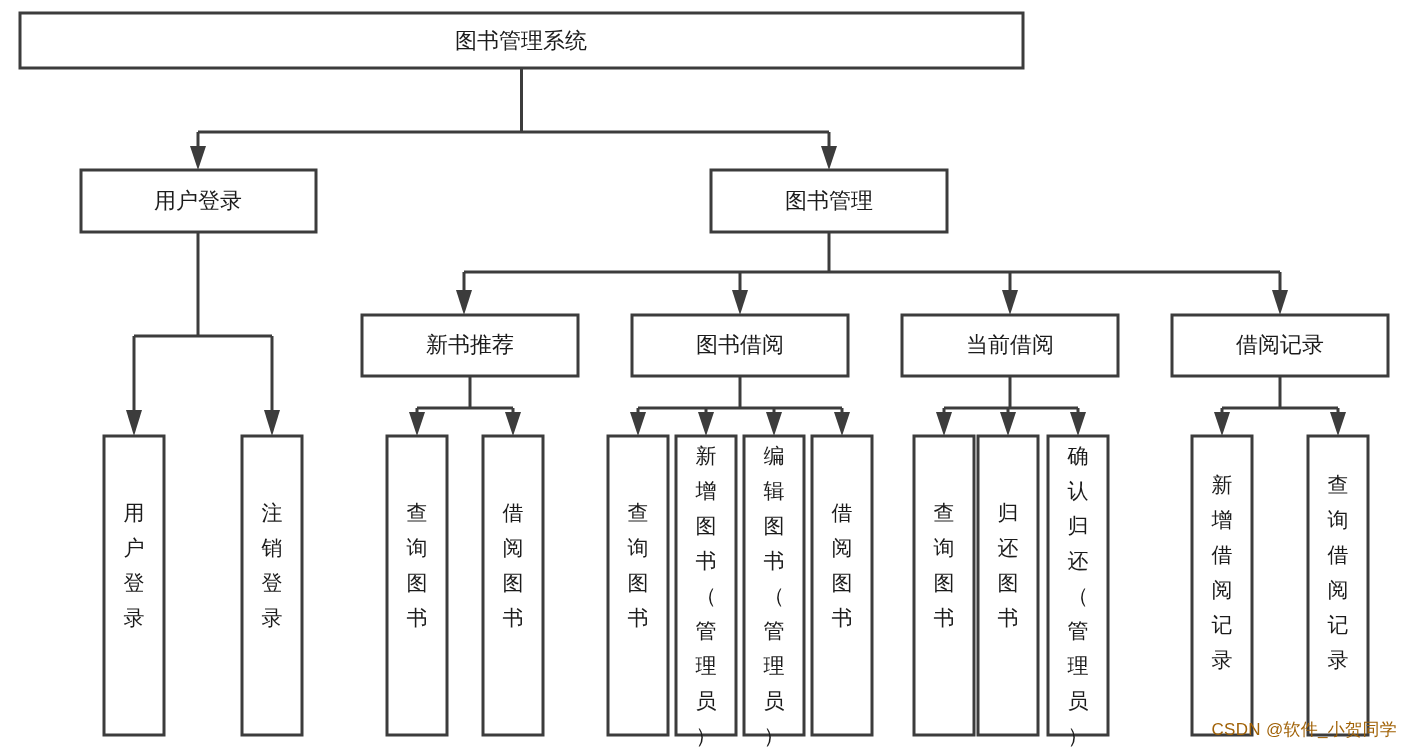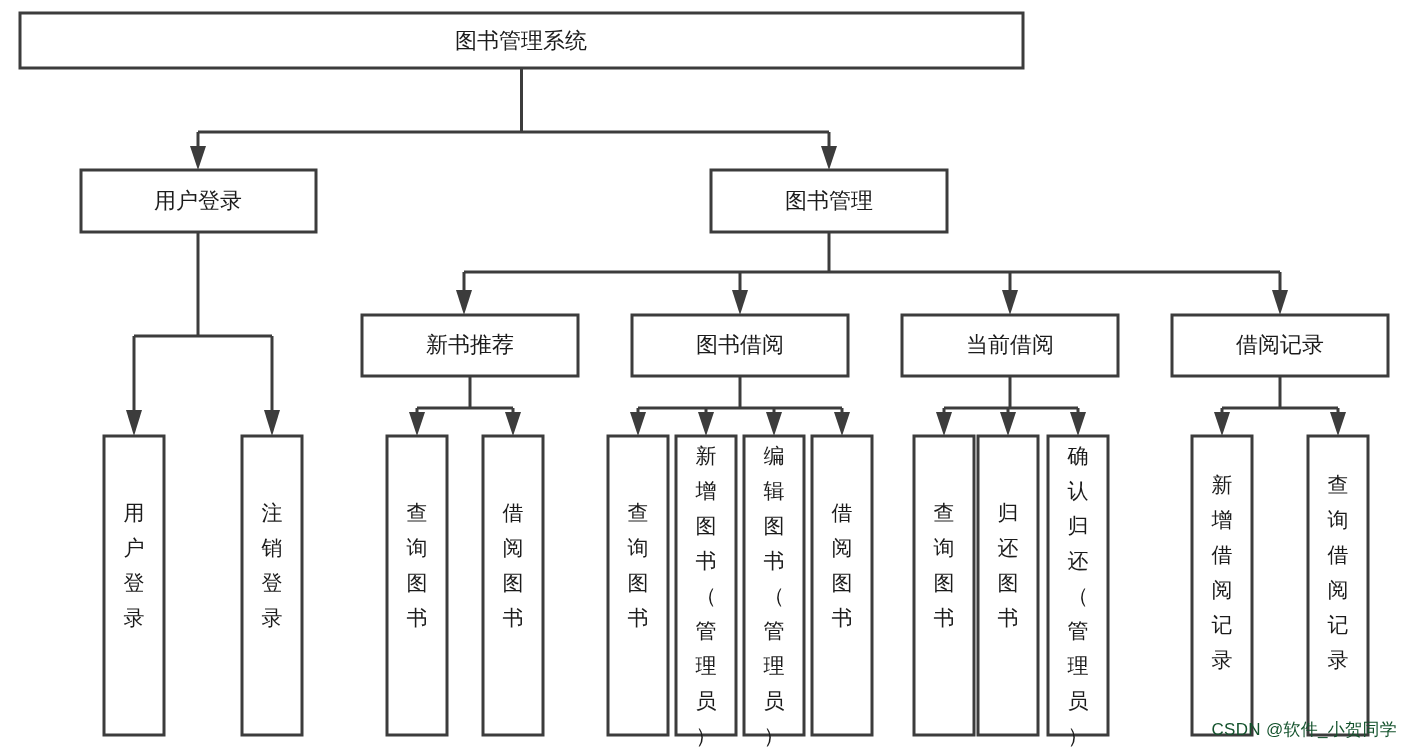--- a/index.html
+++ b/index.html
@@ -51,21 +51,21 @@
     font-size: 21px;
     fill: #1b1b1b;
     text-anchor: middle;
   }
   .watermark-text {
     position: absolute;
     right: 8px;
     bottom: 6px;
     font-family: "Liberation Sans", "DejaVu Sans", sans-serif;
     font-size: 17px;
-    color: #14532d;
+    color: #a16207;
     white-space: nowrap;
     letter-spacing: 0.3px;
   }
 </style>
 </head>
 <body>
 
 <div id="diagram-root">
   <svg class="flow" viewBox="0 0 1405 747" xmlns="http://www.w3.org/2000/svg">
 

